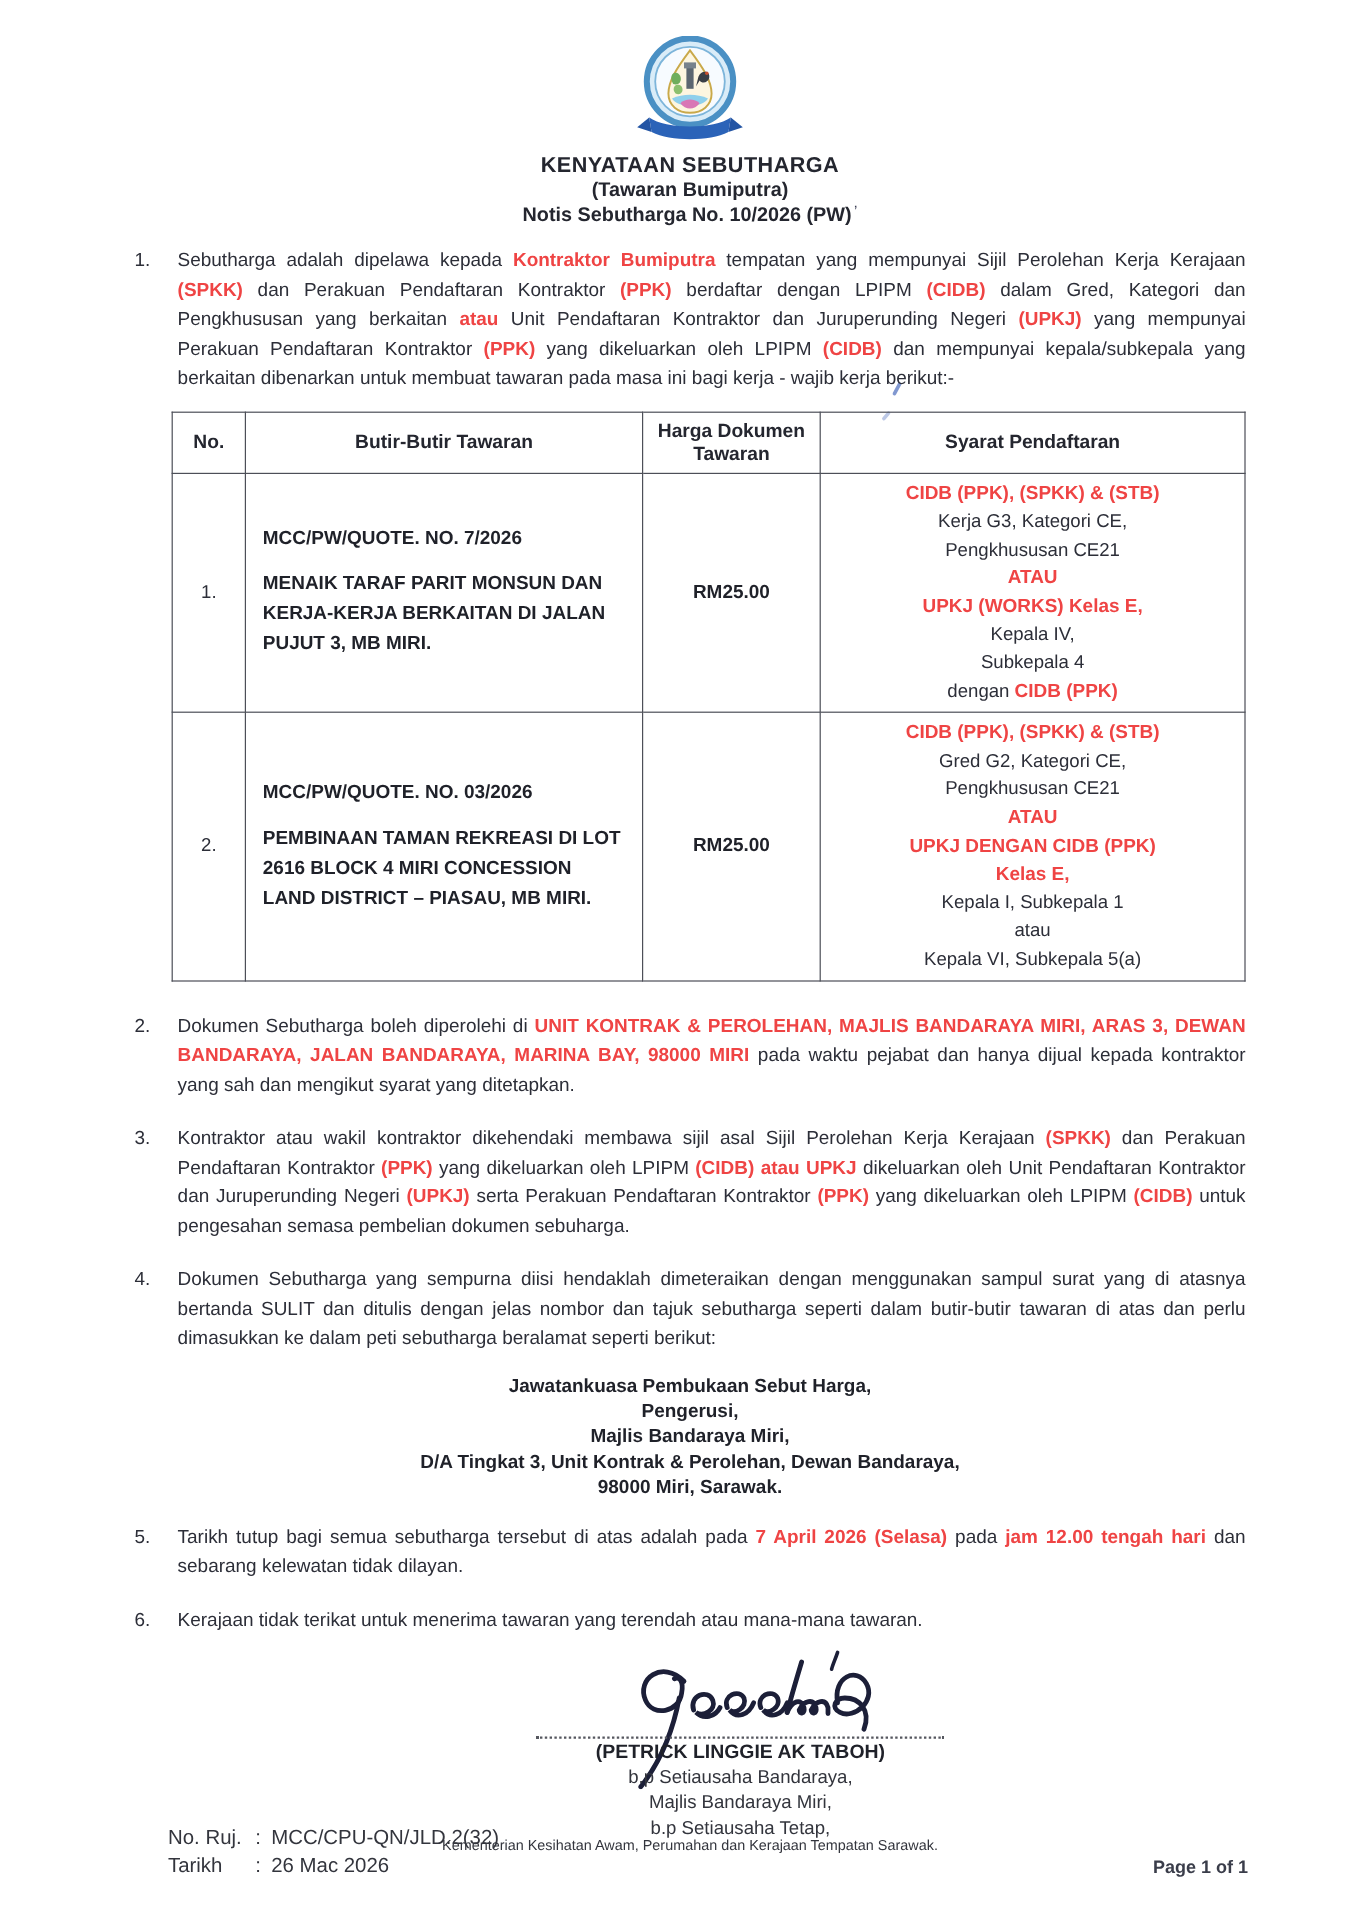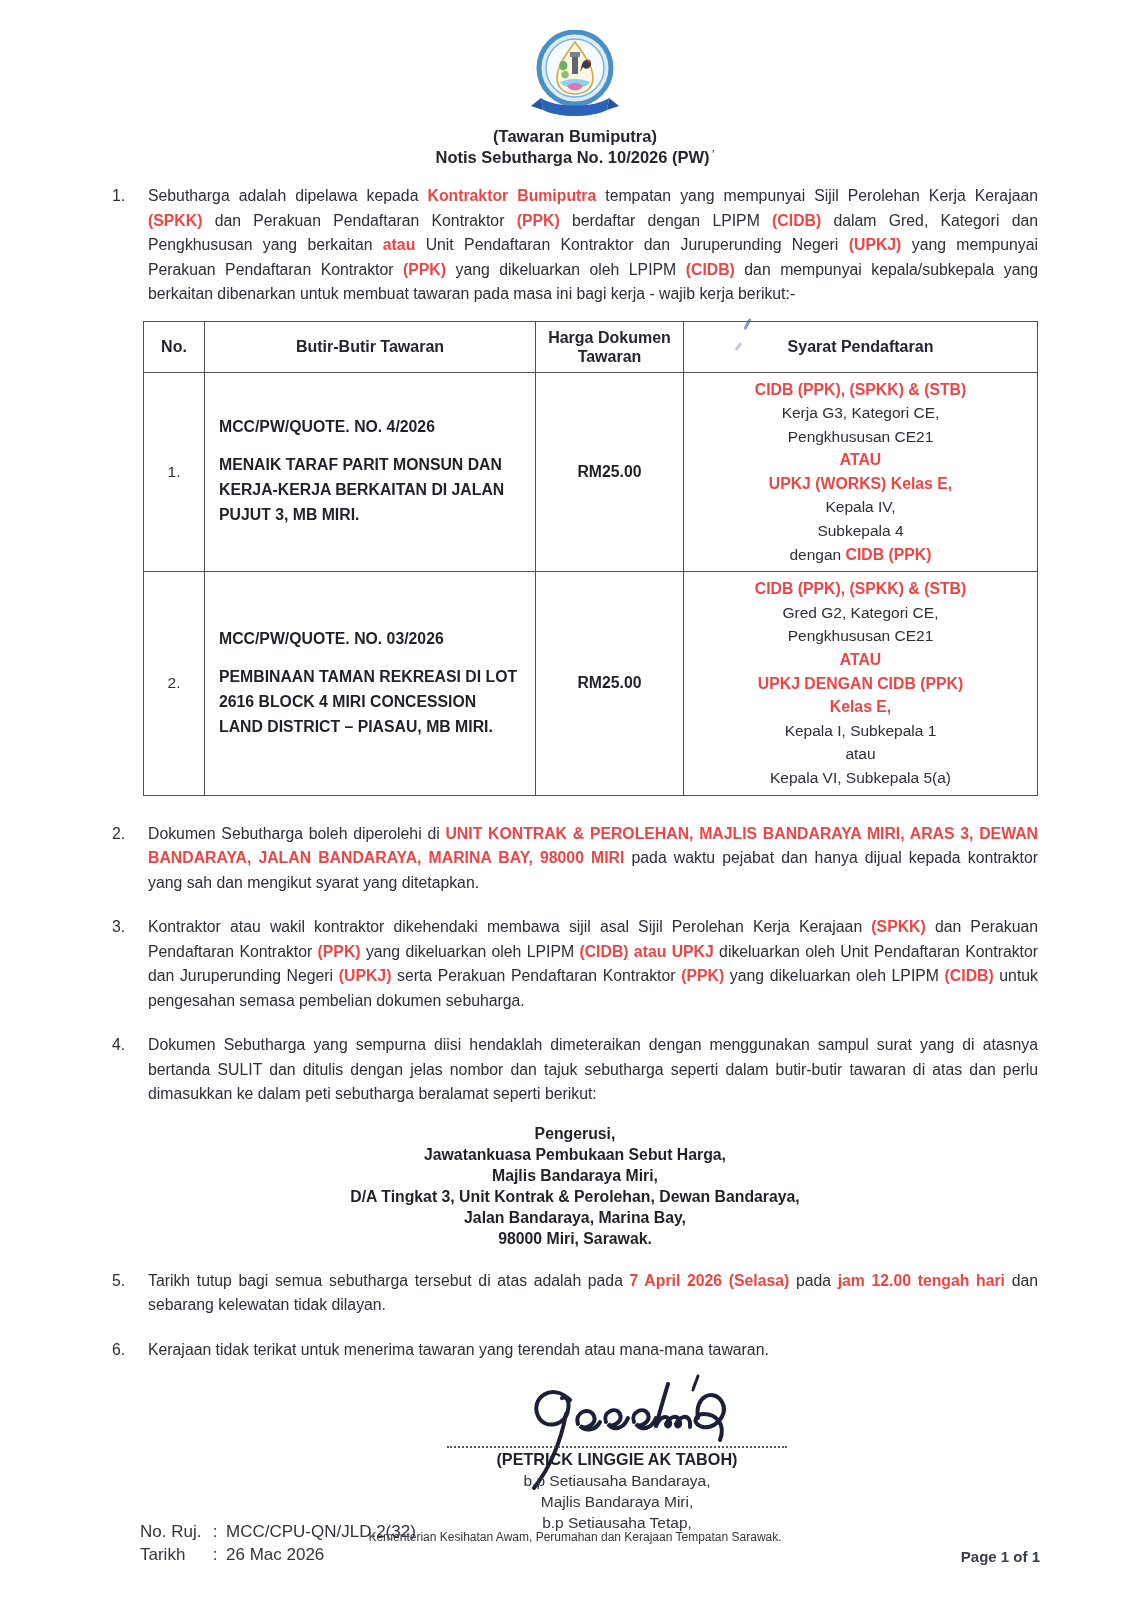--- a/index.html
+++ b/index.html
@@ -79,20 +79,21 @@
         <path d="M50 40 C46 34 50 28 55 32 C58 35 56 42 50 40 Z" fill="#6fae5c"></path>
         <path d="M52 48 C48 44 52 38 57 42 C59 45 57 50 52 48 Z" fill="#8cc06e"></path>
         <path d="M72 32 C76 28 81 30 80 35 C79 39 74 40 72 37 L69 42 L71 34 Z" fill="#3a3f46"></path>
         <circle cx="78" cy="31" r="1.5" fill="#c94f2e"></circle>
         <path d="M49 52 C58 48 70 48 79 52 C74 60 54 60 49 52 Z" fill="#8fd0ec"></path>
         <path d="M56 56 C60 52 68 52 72 56 C68 62 60 62 56 56 Z" fill="#d977b5"></path>
         <path d="M30 68 C44 78 84 78 98 68 L96 80 C80 88 48 88 32 80 Z" fill="#2b63b8"></path>
         <path d="M30 68 L20 76 L32 80 Z" fill="#2455a4"></path>
         <path d="M98 68 L108 76 L96 80 Z" fill="#2455a4"></path>
       </svg>
+      <div class="doc-title">KENYATAAN SEBUTHARGA</div>
       <div class="doc-sub">(Tawaran Bumiputra)</div>
       <div>
         <span class="doc-notice">Notis Sebutharga No. 10/2026 (PW)</span><span class="stray-tick">ʼ</span>
       </div>
     </div>
 
     <div class="para" style="margin-top:16px;">
       <div class="para-num">1.</div>
       <div class="para-body"><span>Sebutharga adalah dipelawa kepada </span><b>Kontraktor Bumiputra</b><span> tempatan yang mempunyai Sijil Perolehan Kerja Kerajaan </span><b>(SPKK)</b><span> dan Perakuan Pendaftaran Kontraktor </span><b>(PPK)</b><span> berdaftar dengan LPIPM </span><b>(CIDB)</b><span> dalam Gred, Kategori dan Pengkhususan yang berkaitan </span><b>atau</b><span> Unit Pendaftaran Kontraktor dan Juruperunding Negeri </span><b>(UPKJ)</b><span> yang mempunyai Perakuan Pendaftaran Kontraktor </span><b>(PPK)</b><span> yang dikeluarkan oleh LPIPM </span><b>(CIDB)</b><span> dan mempunyai kepala/subkepala yang berkaitan dibenarkan untuk membuat tawaran pada masa ini bagi kerja - wajib kerja berikut:-</span></div>
     </div>
@@ -109,21 +110,21 @@
           <th>No.</th>
           <th>Butir-Butir Tawaran</th>
           <th>Harga Dokumen Tawaran</th>
           <th>Syarat Pendaftaran</th>
         </tr>
       </thead>
       <tbody>
         <tr>
           <td class="cell-no">1.</td>
           <td class="cell-butir">
-            <div class="quote-no">MCC/PW/QUOTE. NO. 4/2026</div>
+            <div class="quote-no">MCC/PW/QUOTE. NO. 7/2026</div>
             <div class="job-title">MENAIK TARAF PARIT MONSUN DAN KERJA-KERJA BERKAITAN DI JALAN PUJUT 3, MB MIRI.</div>
           </td>
           <td class="cell-price">RM25.00</td>
           <td class="cell-syarat">
               <div><b>CIDB (PPK), (SPKK) &amp; (STB)</b></div>
               <div><span>Kerja G3, Kategori CE,</span></div>
               <div><span>Pengkhususan CE21</span></div>
               <div><b>ATAU</b></div>
               <div><b>UPKJ (WORKS) Kelas E,</b></div>
               <div><span>Kepala IV,</span></div>
@@ -162,25 +163,24 @@
       <div class="para-num">3.</div>
       <div class="para-body"><span>Kontraktor atau wakil kontraktor dikehendaki membawa sijil asal Sijil Perolehan Kerja Kerajaan </span><b>(SPKK)</b><span> dan Perakuan Pendaftaran Kontraktor </span><b>(PPK)</b><span> yang dikeluarkan oleh LPIPM </span><b>(CIDB) atau UPKJ</b><span> dikeluarkan oleh Unit Pendaftaran Kontraktor dan Juruperunding Negeri </span><b>(UPKJ)</b><span> serta Perakuan Pendaftaran Kontraktor </span><b>(PPK)</b><span> yang dikeluarkan oleh LPIPM </span><b>(CIDB)</b><span> untuk pengesahan semasa pembelian dokumen sebuharga.</span></div>
     </div>
 
     <div class="para">
       <div class="para-num">4.</div>
       <div class="para-body"><span>Dokumen Sebutharga yang sempurna diisi hendaklah dimeteraikan dengan menggunakan sampul surat yang di atasnya bertanda SULIT dan ditulis dengan jelas nombor dan tajuk sebutharga seperti dalam butir-butir tawaran di atas dan perlu dimasukkan ke dalam peti sebutharga beralamat seperti berikut:</span></div>
     </div>
 
     <div class="addr">
+        <div>Jawatankuasa Pembukaan Sebut Harga,</div>
         <div>Pengerusi,</div>
-        <div>Jawatankuasa Pembukaan Sebut Harga,</div>
         <div>Majlis Bandaraya Miri,</div>
         <div>D/A Tingkat 3, Unit Kontrak &amp; Perolehan, Dewan Bandaraya,</div>
-        <div>Jalan Bandaraya, Marina Bay,</div>
         <div>98000 Miri, Sarawak.</div>
       </div>
 
     <div class="para">
       <div class="para-num">5.</div>
       <div class="para-body"><span>Tarikh tutup bagi semua sebutharga tersebut di atas adalah pada </span><b>7 April 2026 (Selasa)</b><span> pada </span><b>jam 12.00 tengah hari</b><span> dan sebarang kelewatan tidak dilayan.</span></div>
     </div>
 
     <div class="para">
       <div class="para-num">6.</div>

